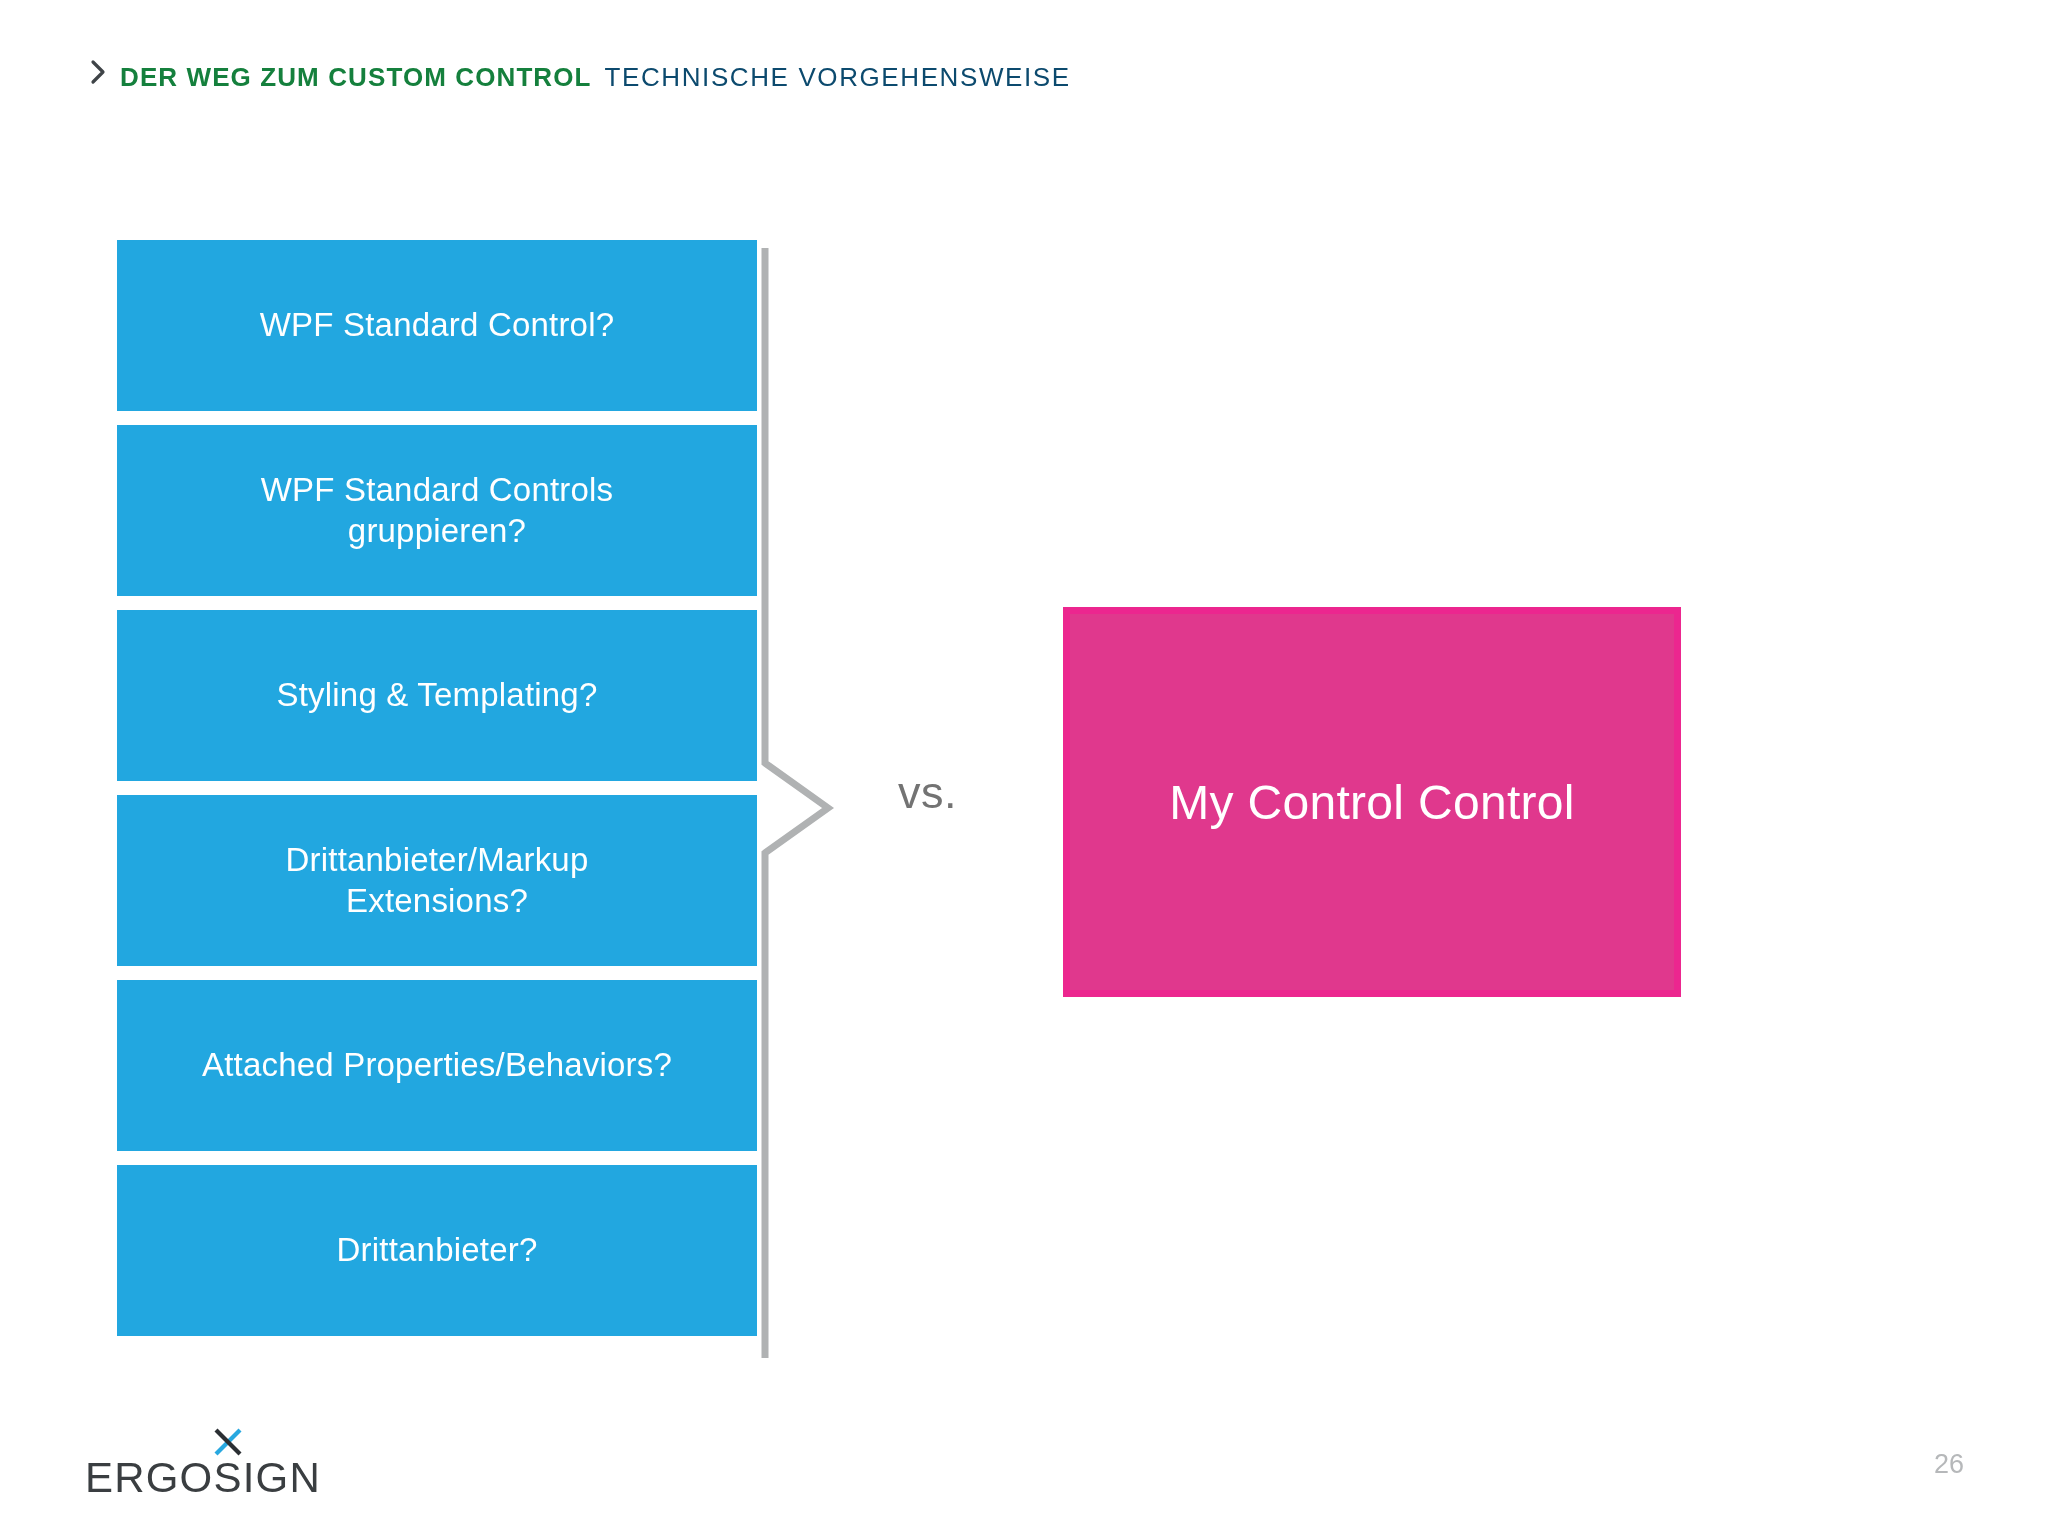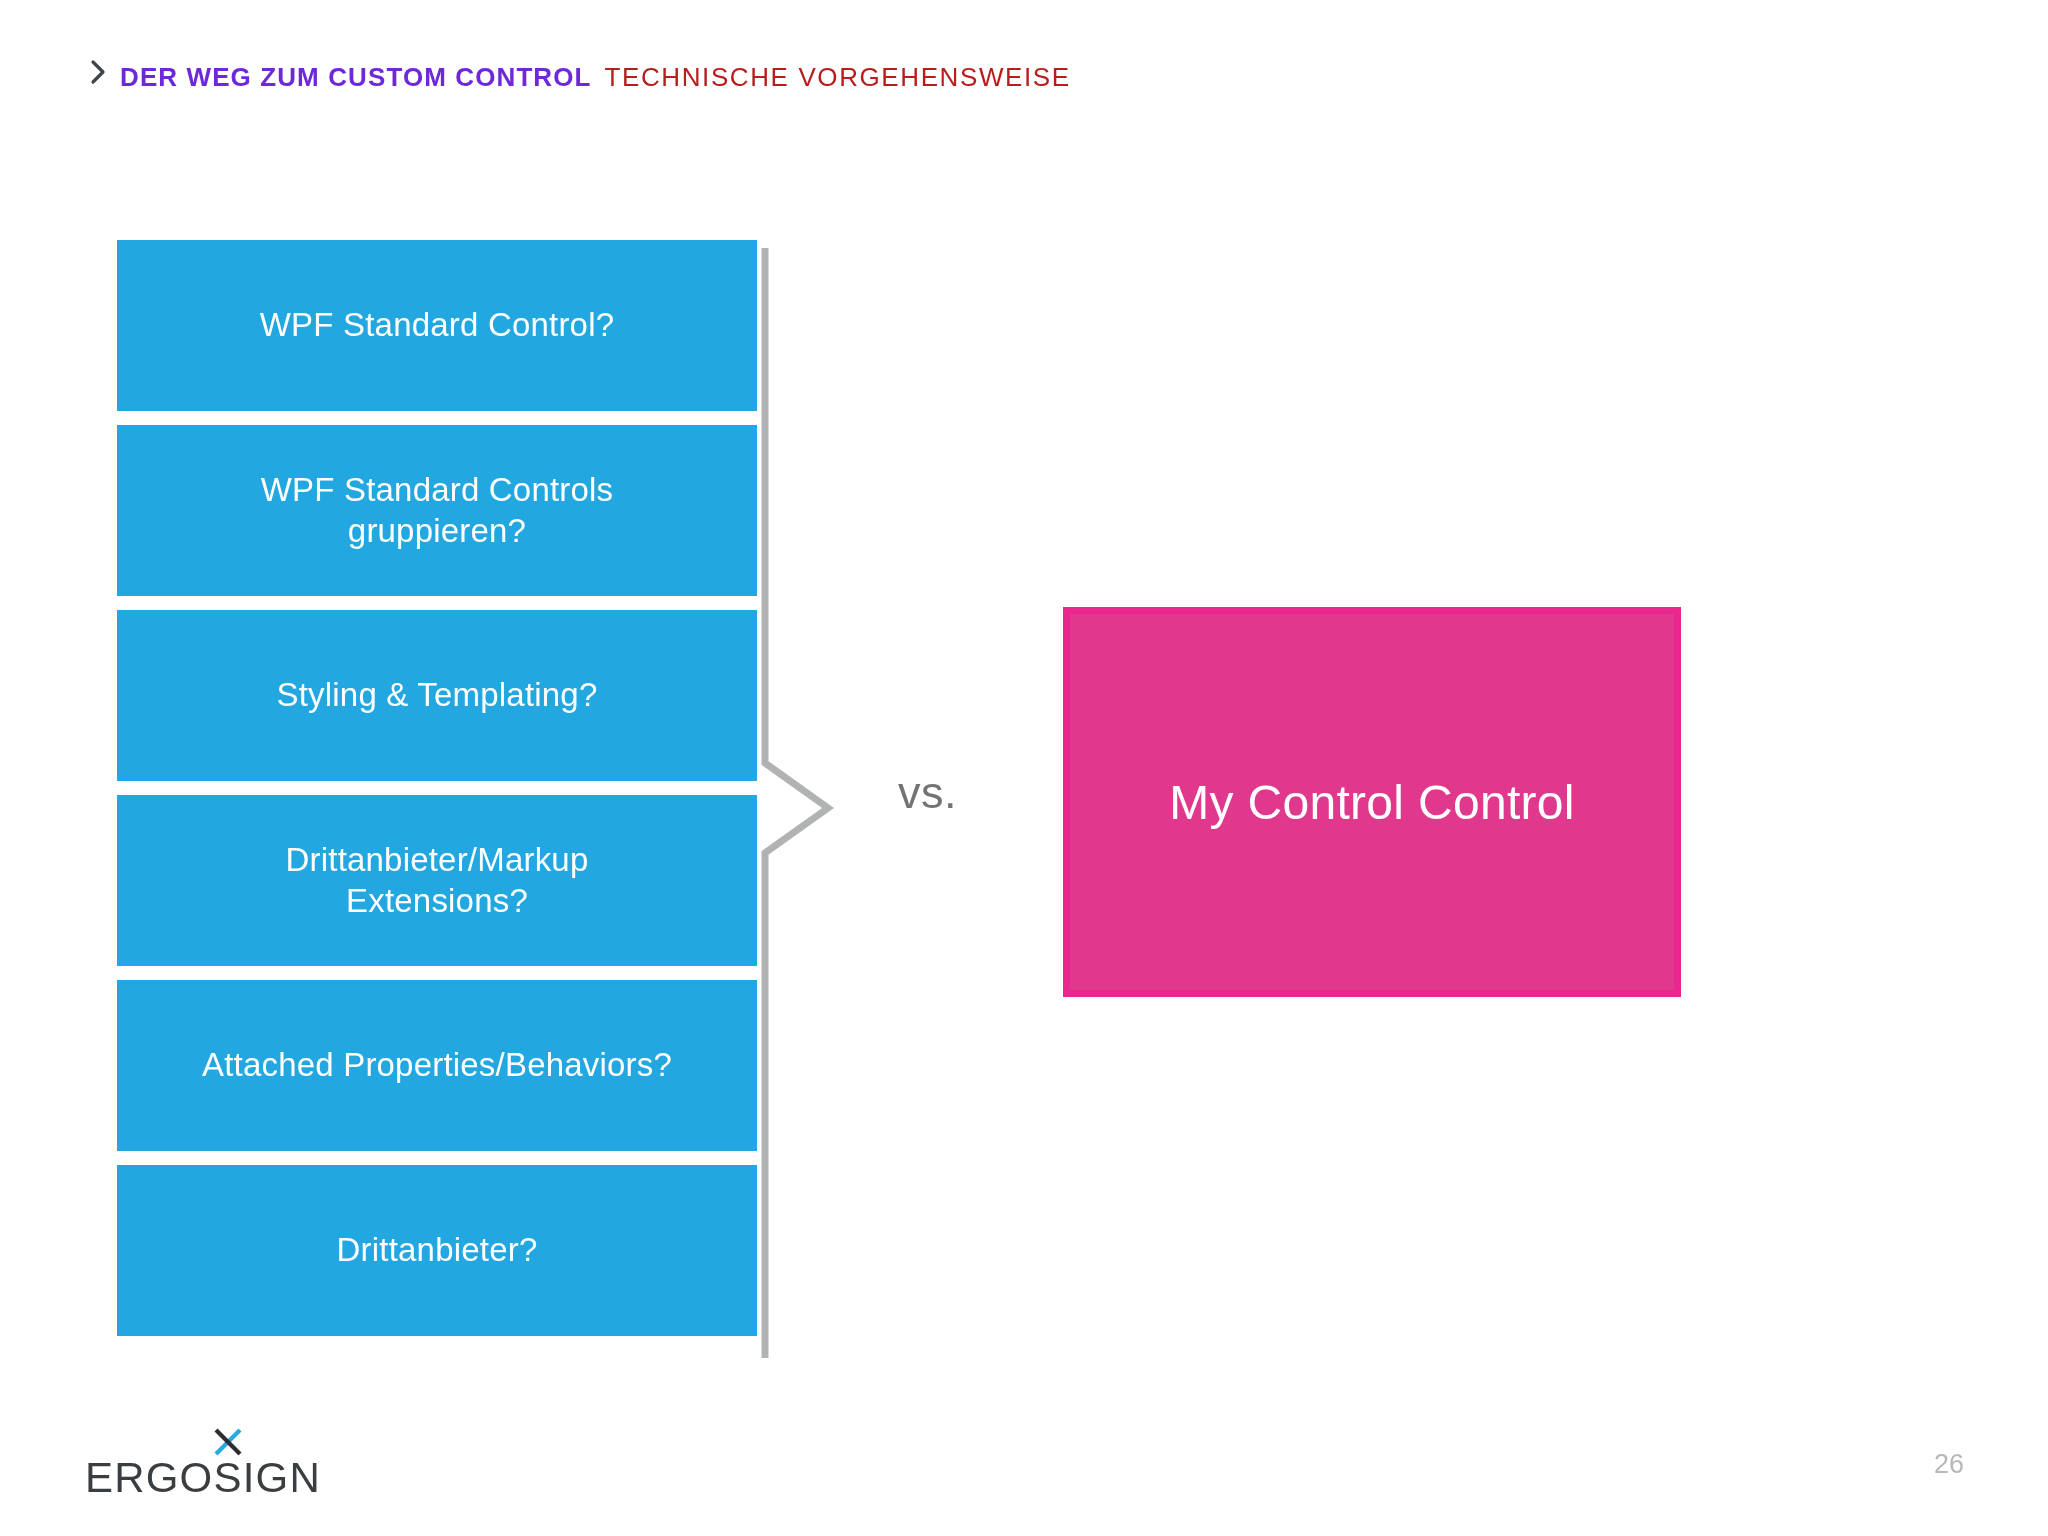--- a/index.html
+++ b/index.html
@@ -28,28 +28,28 @@
   #header-chevron-icon {
     display: inline-block;
     width: 22px;
     height: 28px;
     position: relative;
     margin-right: 10px;
     flex: 0 0 auto;
   }
   #header-chevron-icon svg { display: block; }
   #header-title-primary {
-    color: #6d28d9;
+    color: #15803d;
     font-size: 26px;
     font-weight: bold;
     letter-spacing: 1.1px;
     font-family: "Liberation Sans", sans-serif;
   }
   #header-title-secondary {
-    color: #b91c1c;
+    color: #0c4a6e;
     font-size: 26px;
     font-weight: 400;
     letter-spacing: 1.6px;
     margin-left: 13px;
     font-family: "Liberation Sans", sans-serif;
   }
 
   
   #option-stack {
     position: absolute;

